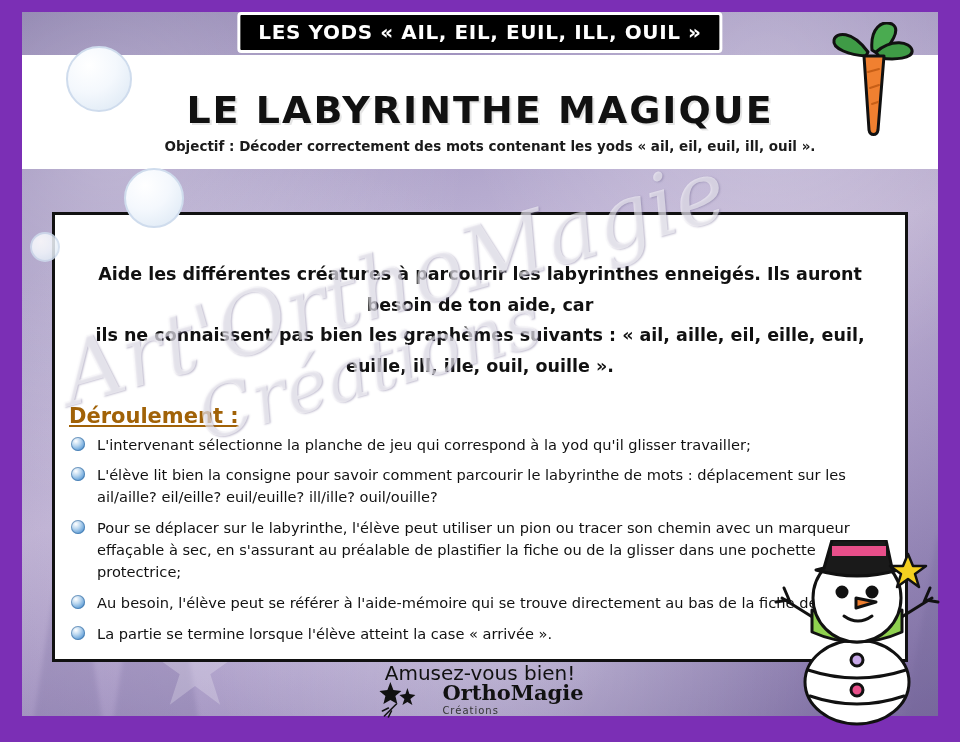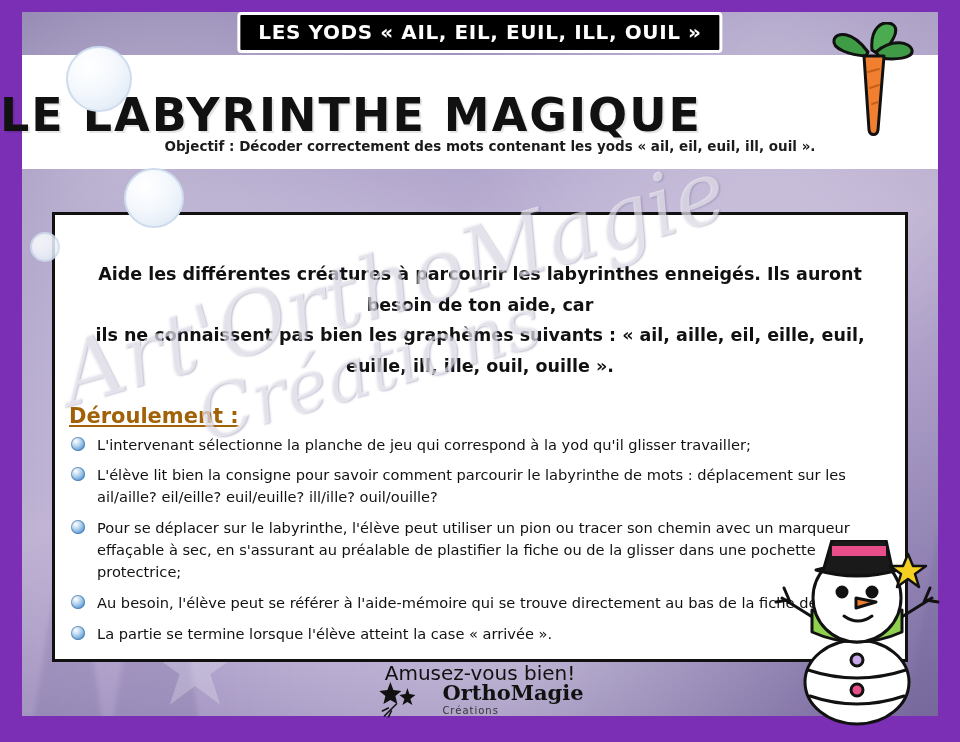--- a/index.html
+++ b/index.html
@@ -80,24 +80,24 @@
     letter-spacing: 0.6px;
     white-space: nowrap;
     z-index: 6;
   }
 
   .main-title {
     position: absolute;
     left: 0;
     right: 0;
     top: 88px;
-    text-align: left;
+    text-align: center;
     font-family: "DejaVu Sans", sans-serif;
     font-weight: bold;
-    font-size: 46px;
+    font-size: 38px;
     letter-spacing: 2px;
     color: #111111;
     z-index: 5;
     text-shadow: 2px 2px 0 rgba(0,0,0,0.10);
   }
 
   .subtitle {
     position: absolute;
     left: 0;
     right: 0;

